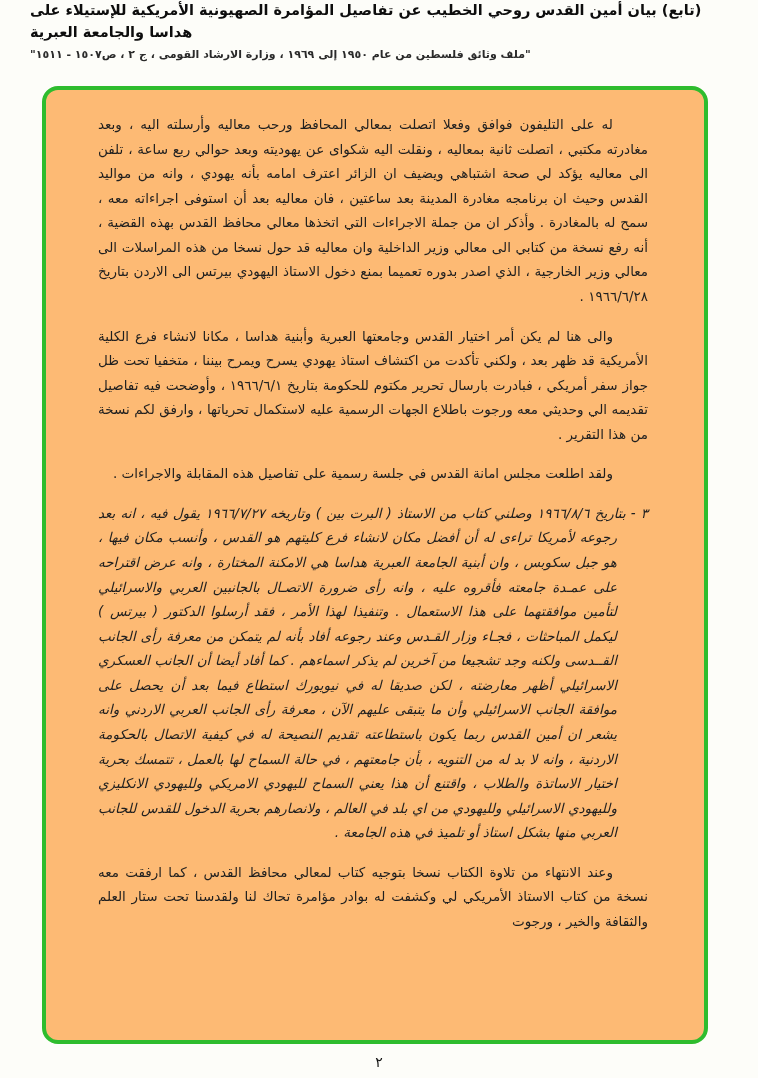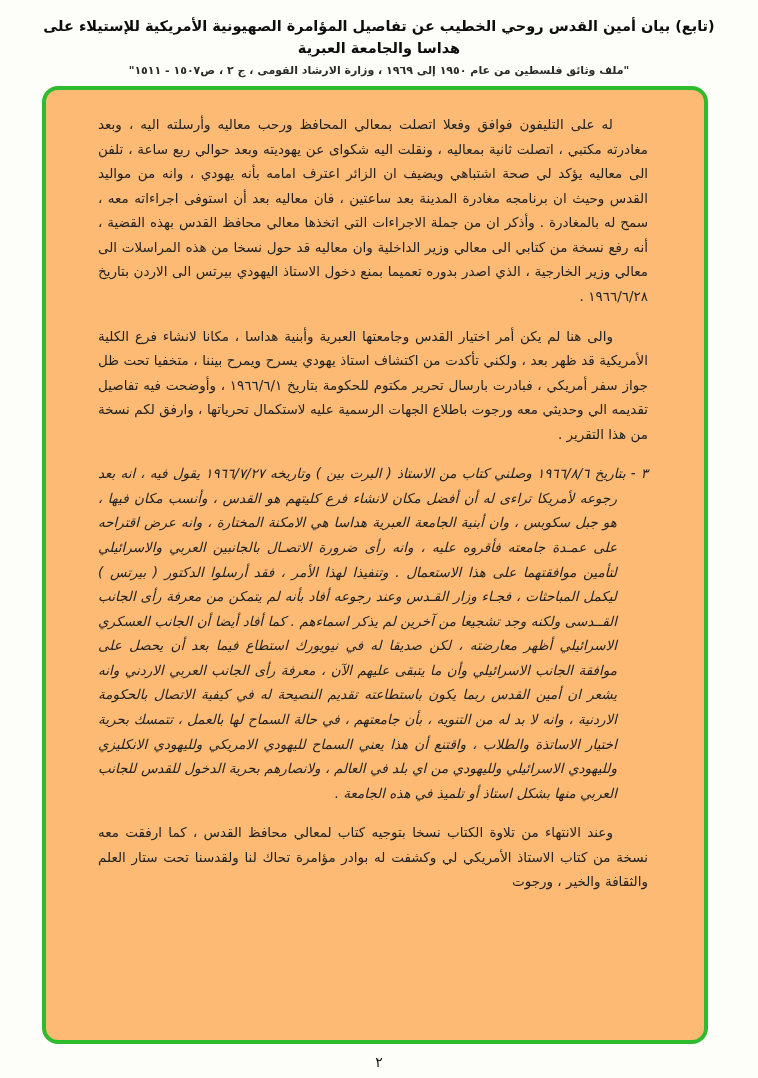--- a/index.html
+++ b/index.html
@@ -14,22 +14,22 @@
     color: #1c1c1c;
     position: relative;
     overflow: hidden;
   }
   .page {
     width: 758px;
     height: 1078px;
     position: relative;
   }
   .doc-header {
-    text-align: center;
-    padding-top: 16px;
+    text-align: left;
+    padding-top: 0;
     direction: rtl;
   }
   .doc-title {
     font-size: 14.5px;
     font-weight: bold;
     color: #0d0d0d;
     line-height: 1.5;
     padding: 0 30px;
   }
   .doc-source {
@@ -89,20 +89,21 @@
 
   <div class="doc-header">
     <div class="doc-title">(تابع) بيان أمين القدس روحي الخطيب عن تفاصيل المؤامرة الصهيونية الأمريكية للإستيلاء على هداسا والجامعة العبرية</div>
     <div class="doc-source">"ملف وثائق فلسطين من عام ١٩٥٠ إلى ١٩٦٩ ، وزارة الارشاد القومى ، ج ٢ ، ص١٥٠٧ - ١٥١١"</div>
   </div>
 
   <div class="green-frame">
     <div class="doc-body">
       <p class="para">له على التليفون فوافق وفعلا اتصلت بمعالي المحافظ ورحب معاليه وأرسلته اليه ، وبعد مغادرته مكتبي ، اتصلت ثانية بمعاليه ، ونقلت اليه شكواى عن يهوديته وبعد حوالي ربع ساعة ، تلفن الى معاليه يؤكد لي صحة اشتباهي ويضيف ان الزائر اعترف امامه بأنه يهودي ، وانه من مواليد القدس وحيث ان برنامجه مغادرة المدينة بعد ساعتين ، فان معاليه بعد أن استوفى اجراءاته معه ، سمح له بالمغادرة . وأذكر ان من جملة الاجراءات التي اتخذها معالي محافظ القدس بهذه القضية ، أنه رفع نسخة من كتابي الى معالي وزير الداخلية وان معاليه قد حول نسخا من هذه المراسلات الى معالي وزير الخارجية ، الذي اصدر بدوره تعميما بمنع دخول الاستاذ اليهودي بيرتس الى الاردن بتاريخ ١٩٦٦/٦/٢٨ .</p>
       <p class="para">والى هنا لم يكن أمر اختيار القدس وجامعتها العبرية وأبنية هداسا ، مكانا لانشاء فرع الكلية الأمريكية قد ظهر بعد ، ولكني تأكدت من اكتشاف استاذ يهودي يسرح ويمرح بيننا ، متخفيا تحت ظل جواز سفر أمريكي ، فبادرت بارسال تحرير مكتوم للحكومة بتاريخ ١٩٦٦/٦/١ ، وأوضحت فيه تفاصيل تقديمه الي وحديثي معه ورجوت باطلاع الجهات الرسمية عليه لاستكمال تحرياتها ، وارفق لكم نسخة من هذا التقرير .</p>
+      <p class="para">ولقد اطلعت مجلس امانة القدس في جلسة رسمية على تفاصيل هذه المقابلة والاجراءات .</p>
       <p class="para-numbered">٣ -  بتاريخ ١٩٦٦/٨/٦ وصلني كتاب من الاستاذ ( البرت بين ) وتاريخه ١٩٦٦/٧/٢٧ يقول فيه ، انه بعد رجوعه لأمريكا تراءى له أن أفضل مكان لانشاء فرع كليتهم هو القدس ، وأنسب مكان فيها ، هو جبل سكوبس ، وان أبنية الجامعة العبرية هداسا هي الامكنة المختارة ، وانه عرض اقتراحه على عمـدة جامعته فأقروه عليه ، وانه رأى ضرورة الاتصـال بالجانبين العربي والاسرائيلي لتأمين موافقتهما على هذا الاستعمال . وتنفيذا لهذا الأمر ، فقد أرسلوا الدكتور ( بيرتس ) ليكمل المباحثات ، فجـاء وزار القـدس وعند رجوعه أفاد بأنه لم يتمكن من معرفة رأى الجانب القــدسى ولكنه وجد تشجيعا من آخرين لم يذكر اسماءهم . كما أفاد أيضا أن الجانب العسكري الاسرائيلي أظهر معارضته ، لكن صديقا له في نيويورك استطاع فيما بعد أن يحصل على موافقة الجانب الاسرائيلي وأن ما يتبقى عليهم الآن ، معرفة رأى الجانب العربي الاردني وانه يشعر ان أمين القدس ربما يكون باستطاعته تقديم النصيحة له في كيفية الاتصال بالحكومة الاردنية ، وانه لا بد له من التنويه ، بأن جامعتهم ، في حالة السماح لها بالعمل ، تتمسك بحرية اختيار الاساتذة والطلاب ، واقتنع أن هذا يعني السماح لليهودي الامريكي ولليهودي الانكليزي ولليهودي الاسرائيلي ولليهودي من اي بلد في العالم ، ولانصارهم بحرية الدخول للقدس للجانب العربي منها بشكل استاذ أو تلميذ في هذه الجامعة .</p>
       <p class="para para-last">وعند الانتهاء من تلاوة الكتاب نسخا بتوجيه كتاب لمعالي محافظ القدس ، كما ارفقت معه نسخة من كتاب الاستاذ الأمريكي لي وكشفت له بوادر مؤامرة تحاك لنا ولقدسنا تحت ستار العلم والثقافة والخير ، ورجوت</p>
     </div>
   </div>
 
   <div class="page-number">٢</div>
 
 </div>
 
 </body></html>

